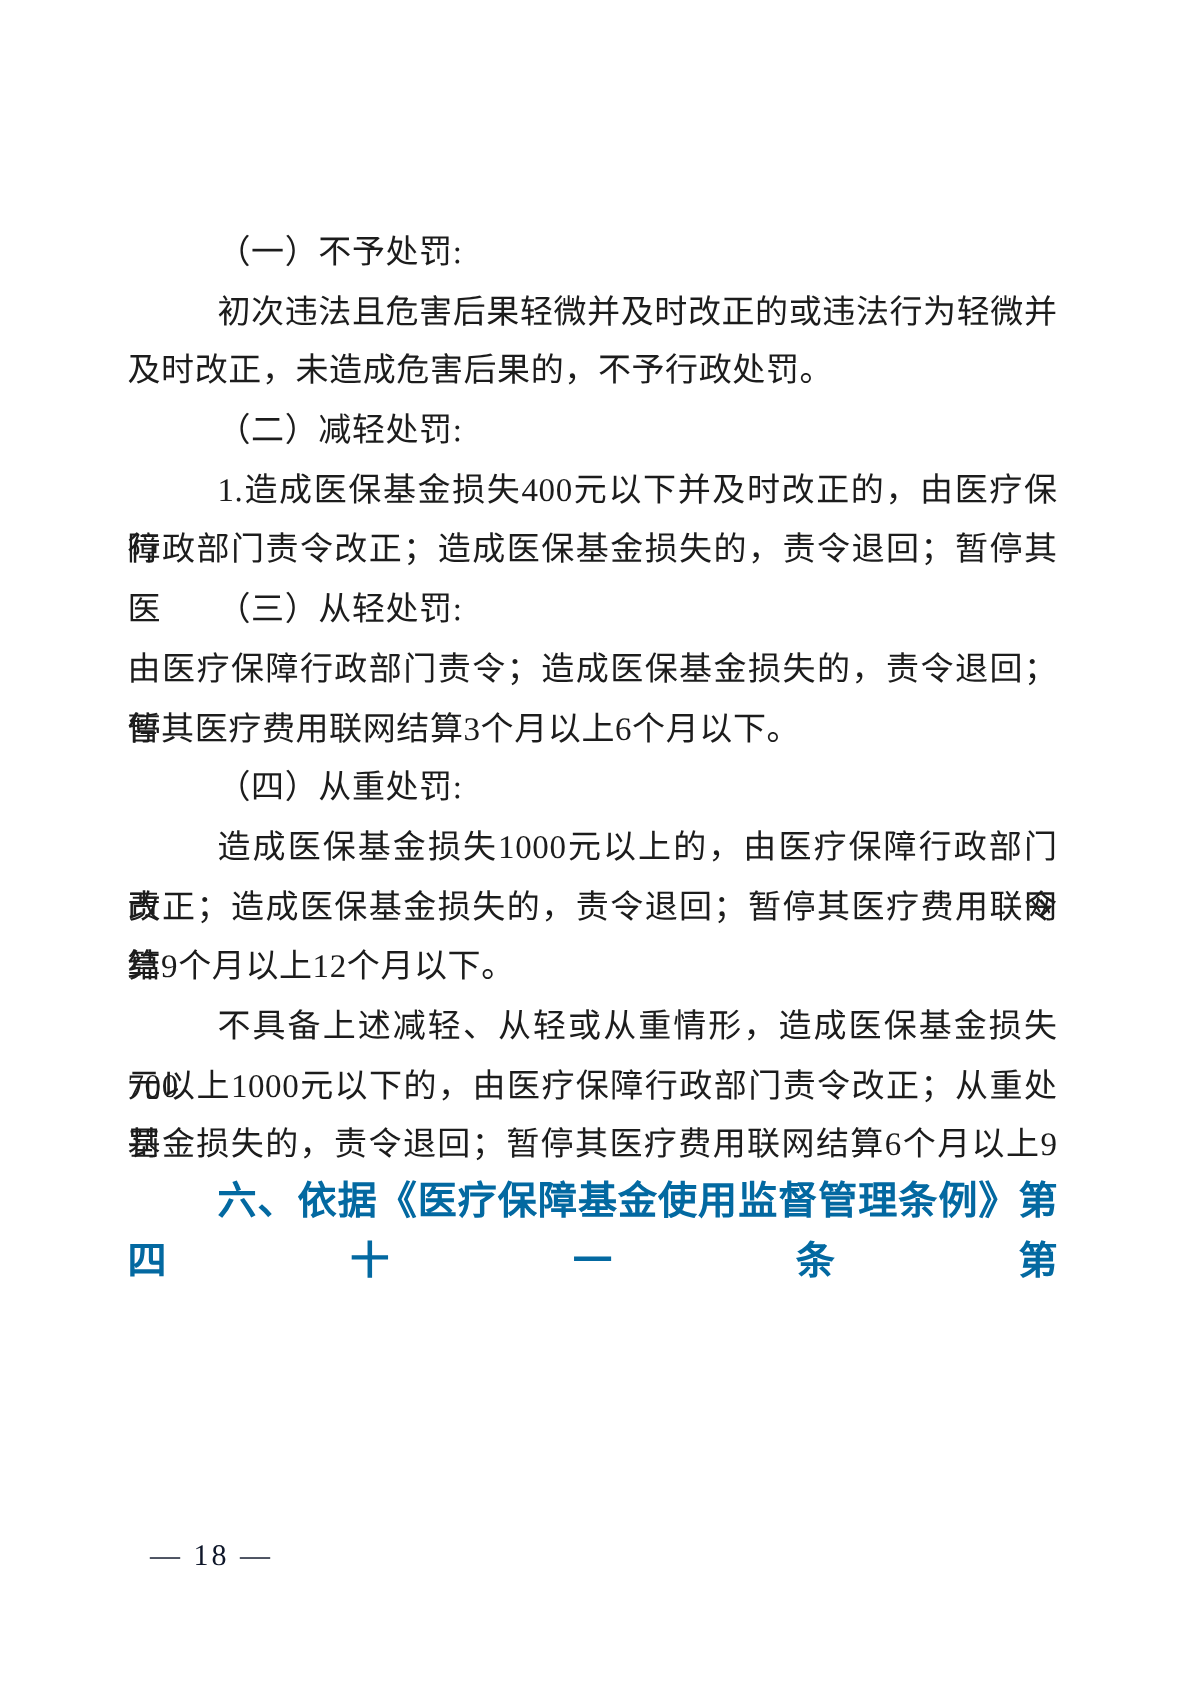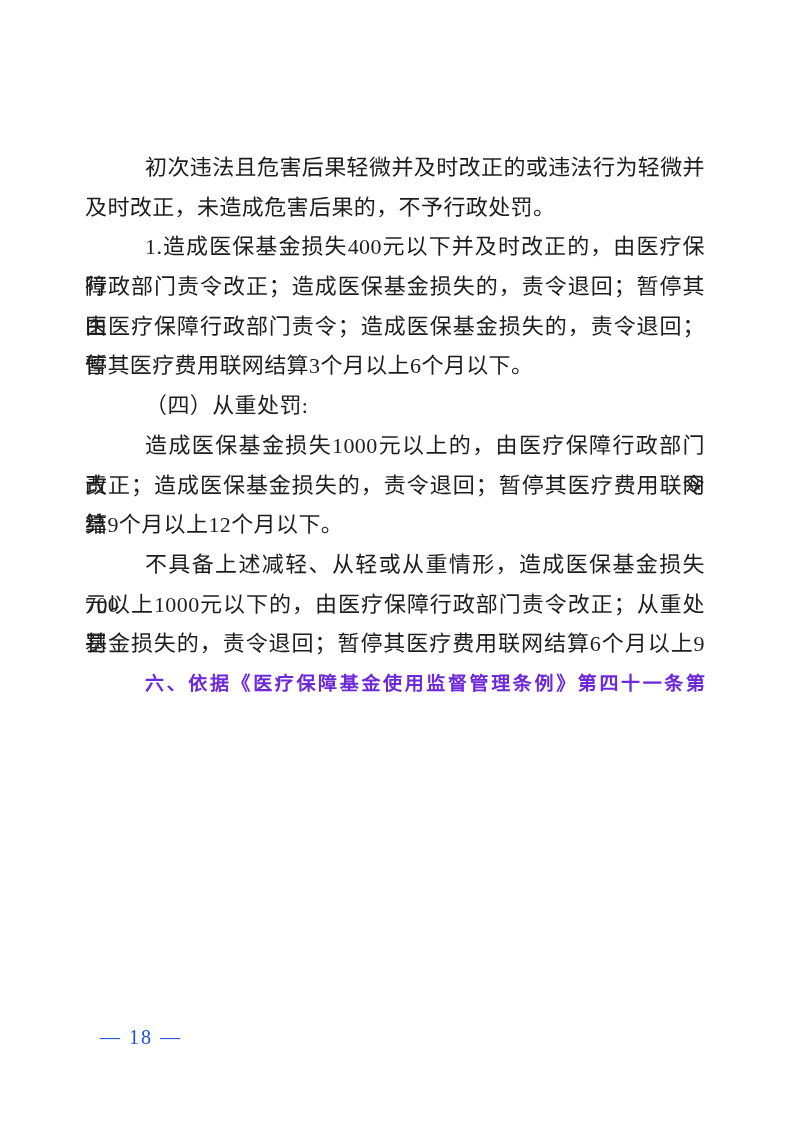--- a/index.html
+++ b/index.html
@@ -31,46 +31,49 @@
   }
   .ln.indent {
     text-indent: 60px;
   }
   .ln.justify {
     white-space: normal;
     text-align: justify;
     text-align-last: justify;
   }
   .ln.bold {
-    font-family: Liberation Sans, sans-serif;
+    font-family: Liberation Mono, monospace;
     font-weight: 700;
-    font-size: 19px;
+    font-size: 26px;
     letter-spacing: 0;
-    color: #6d28d9;
+    color: #0369a1;
   }
   .pageno {
     position: absolute;
     left: 100px;
     top: 1024px;
     font-size: 20px;
     line-height: 26px;
-    color: #1d4ed8;
+    color: #0f172a;
     letter-spacing: 2px;
     font-family: "Liberation Serif", serif;
   }
 </style>
 </head>
 <body>
 
 <div class="page">
   <div class="content">
+    <div class="ln indent">（一）不予处罚:</div>
     <div class="ln indent justify">初次违法且危害后果轻微并及时改正的或违法行为轻微并</div>
     <div class="ln">及时改正，未造成危害后果的，不予行政处罚。</div>
+    <div class="ln indent">（二）减轻处罚:</div>
     <div class="ln indent justify">1.造成医保基金损失400元以下并及时改正的，由医疗保障</div>
     <div class="ln justify">行政部门责令改正；造成医保基金损失的，责令退回；暂停其医</div>
+    <div class="ln indent">（三）从轻处罚:</div>
     <div class="ln justify">由医疗保障行政部门责令；造成医保基金损失的，责令退回；暂</div>
     <div class="ln">停其医疗费用联网结算3个月以上6个月以下。</div>
     <div class="ln indent">（四）从重处罚:</div>
     <div class="ln indent justify">造成医保基金损失1000元以上的，由医疗保障行政部门责令</div>
     <div class="ln justify">改正；造成医保基金损失的，责令退回；暂停其医疗费用联网结</div>
     <div class="ln">算9个月以上12个月以下。</div>
     <div class="ln indent justify">不具备上述减轻、从轻或从重情形，造成医保基金损失700</div>
     <div class="ln justify">元以上1000元以下的，由医疗保障行政部门责令改正；从重处罚</div>
     <div class="ln justify">基金损失的，责令退回；暂停其医疗费用联网结算6个月以上9</div>
     <div class="ln indent justify bold">六、依据《医疗保障基金使用监督管理条例》第四十一条第</div>

